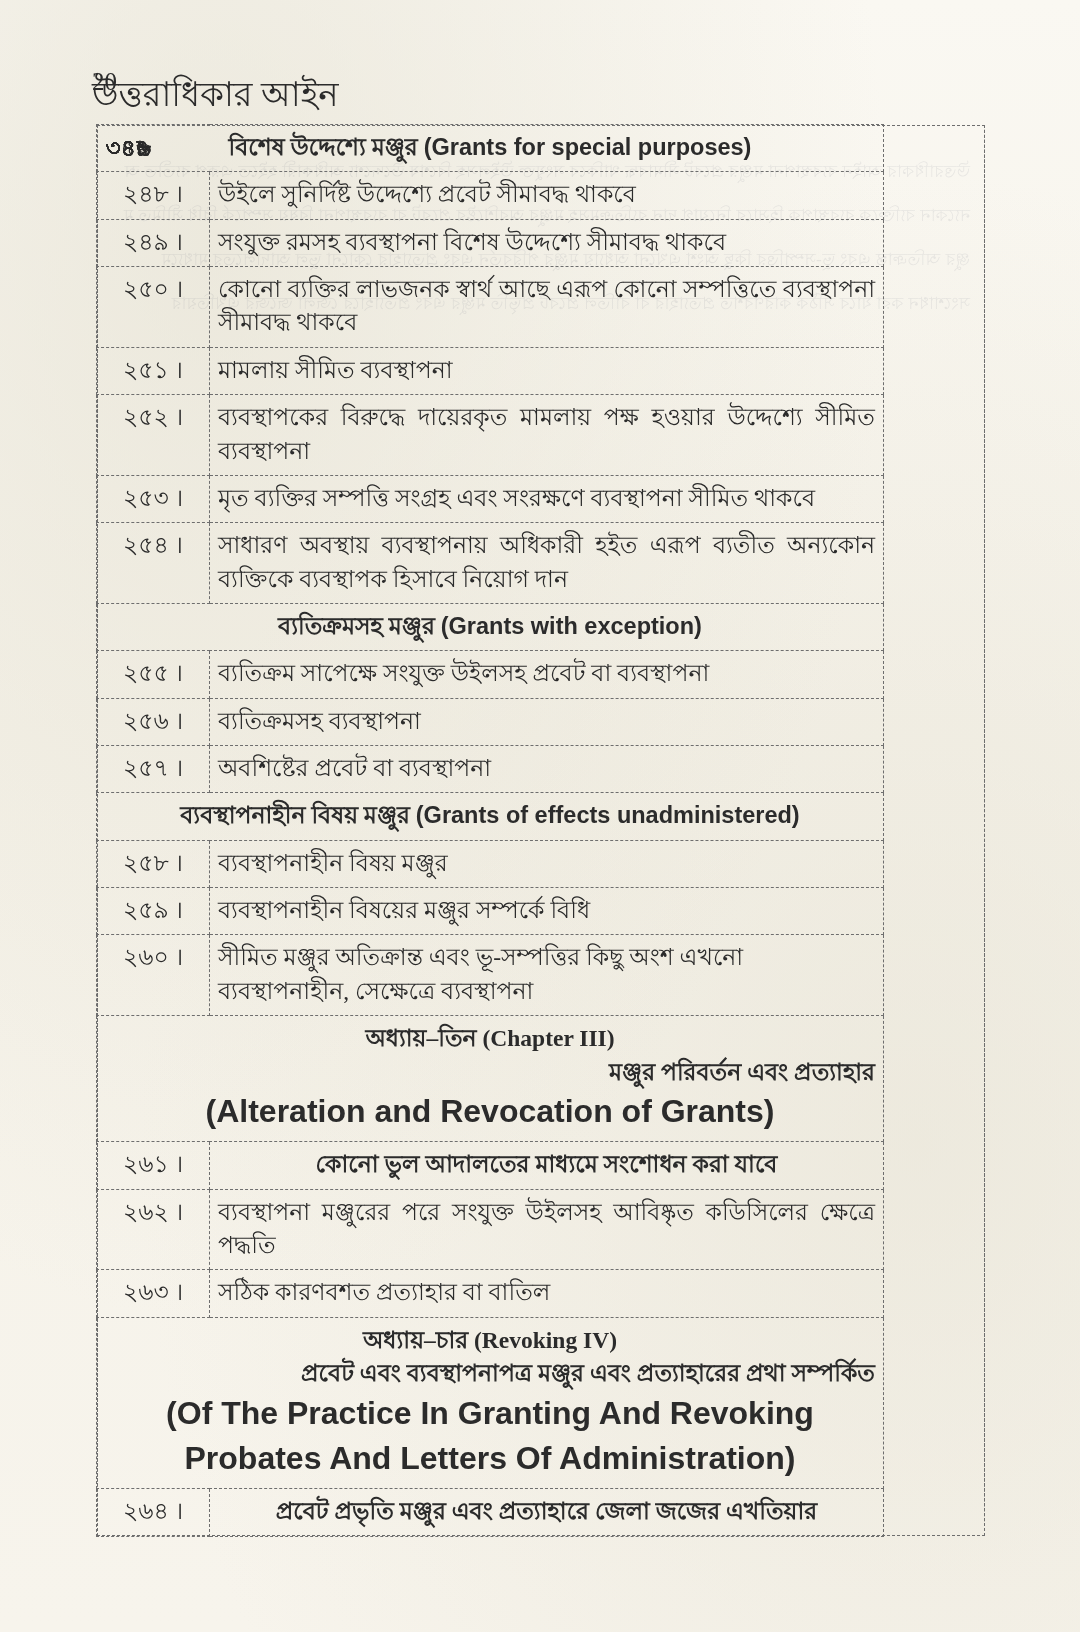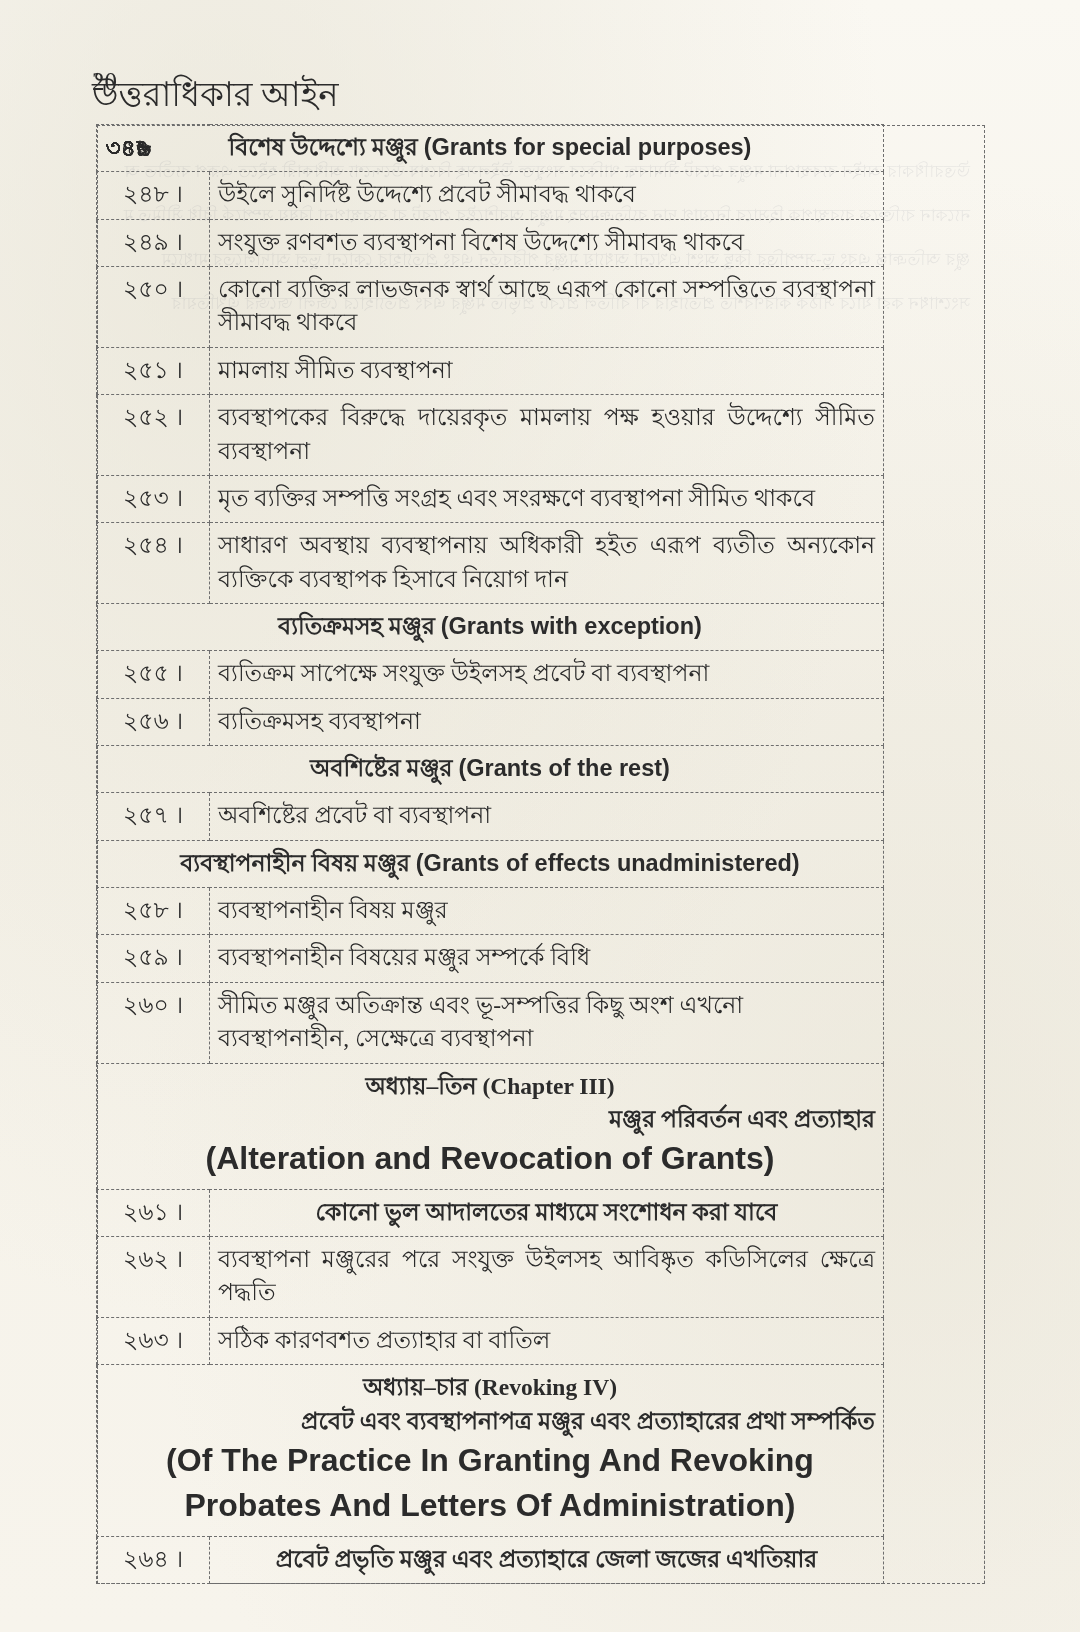--- a/index.html
+++ b/index.html
@@ -133,21 +133,21 @@
           <td class="sect" colspan="2"><span>বিশেষ উদ্দেশ্যে মঞ্জুর </span><span class="en">(Grants for special purposes)</span></td>
           <td class="page"></td>
         </tr>
         <tr>
           <td class="num">২৪৮ ।</td>
           <td class="txt">উইলে সুনির্দিষ্ট উদ্দেশ্যে প্রবেট সীমাবদ্ধ থাকবে</td>
           <td class="page">৩৪৬</td>
         </tr>
         <tr>
           <td class="num">২৪৯ ।</td>
-          <td class="txt">সংযুক্ত রণবশত ব্যবস্থাপনা বিশেষ উদ্দেশ্যে সীমাবদ্ধ থাকবে</td>
+          <td class="txt">সংযুক্ত রমসহ ব্যবস্থাপনা বিশেষ উদ্দেশ্যে সীমাবদ্ধ থাকবে</td>
           <td class="page">৩৪৬</td>
         </tr>
         <tr>
           <td class="num">২৫০ ।</td>
           <td class="txt">কোনো ব্যক্তির লাভজনক স্বার্থ আছে এরূপ কোনো সম্পত্তিতে ব্যবস্থাপনা সীমাবদ্ধ থাকবে</td>
           <td class="page">৩৪৬</td>
         </tr>
         <tr>
           <td class="num">২৫১ ।</td>
           <td class="txt">মামলায় সীমিত ব্যবস্থাপনা</td>
@@ -174,24 +174,20 @@
         </tr>
         <tr>
           <td class="num">২৫৫ ।</td>
           <td class="txt">ব্যতিক্রম সাপেক্ষে সংযুক্ত উইলসহ প্রবেট বা ব্যবস্থাপনা</td>
           <td class="page">৩৪৮</td>
         </tr>
         <tr>
           <td class="num">২৫৬ ।</td>
           <td class="txt">ব্যতিক্রমসহ ব্যবস্থাপনা</td>
           <td class="page">৩৪৮</td>
-        </tr>
-        <tr>
-          <td class="sect" colspan="2"><span>অবশিষ্টের মঞ্জুর </span><span class="en">(Grants of the rest)</span></td>
-          <td class="page"></td>
         </tr>
         <tr>
           <td class="num">২৫৭ ।</td>
           <td class="txt">অবশিষ্টের প্রবেট বা ব্যবস্থাপনা</td>
           <td class="page">৩৪৮</td>
         </tr>
         <tr>
           <td class="sect" colspan="2"><span>ব্যবস্থাপনাহীন বিষয় মঞ্জুর </span><span class="en">(Grants of effects unadministered)</span></td>
           <td class="page"></td>
         </tr>

